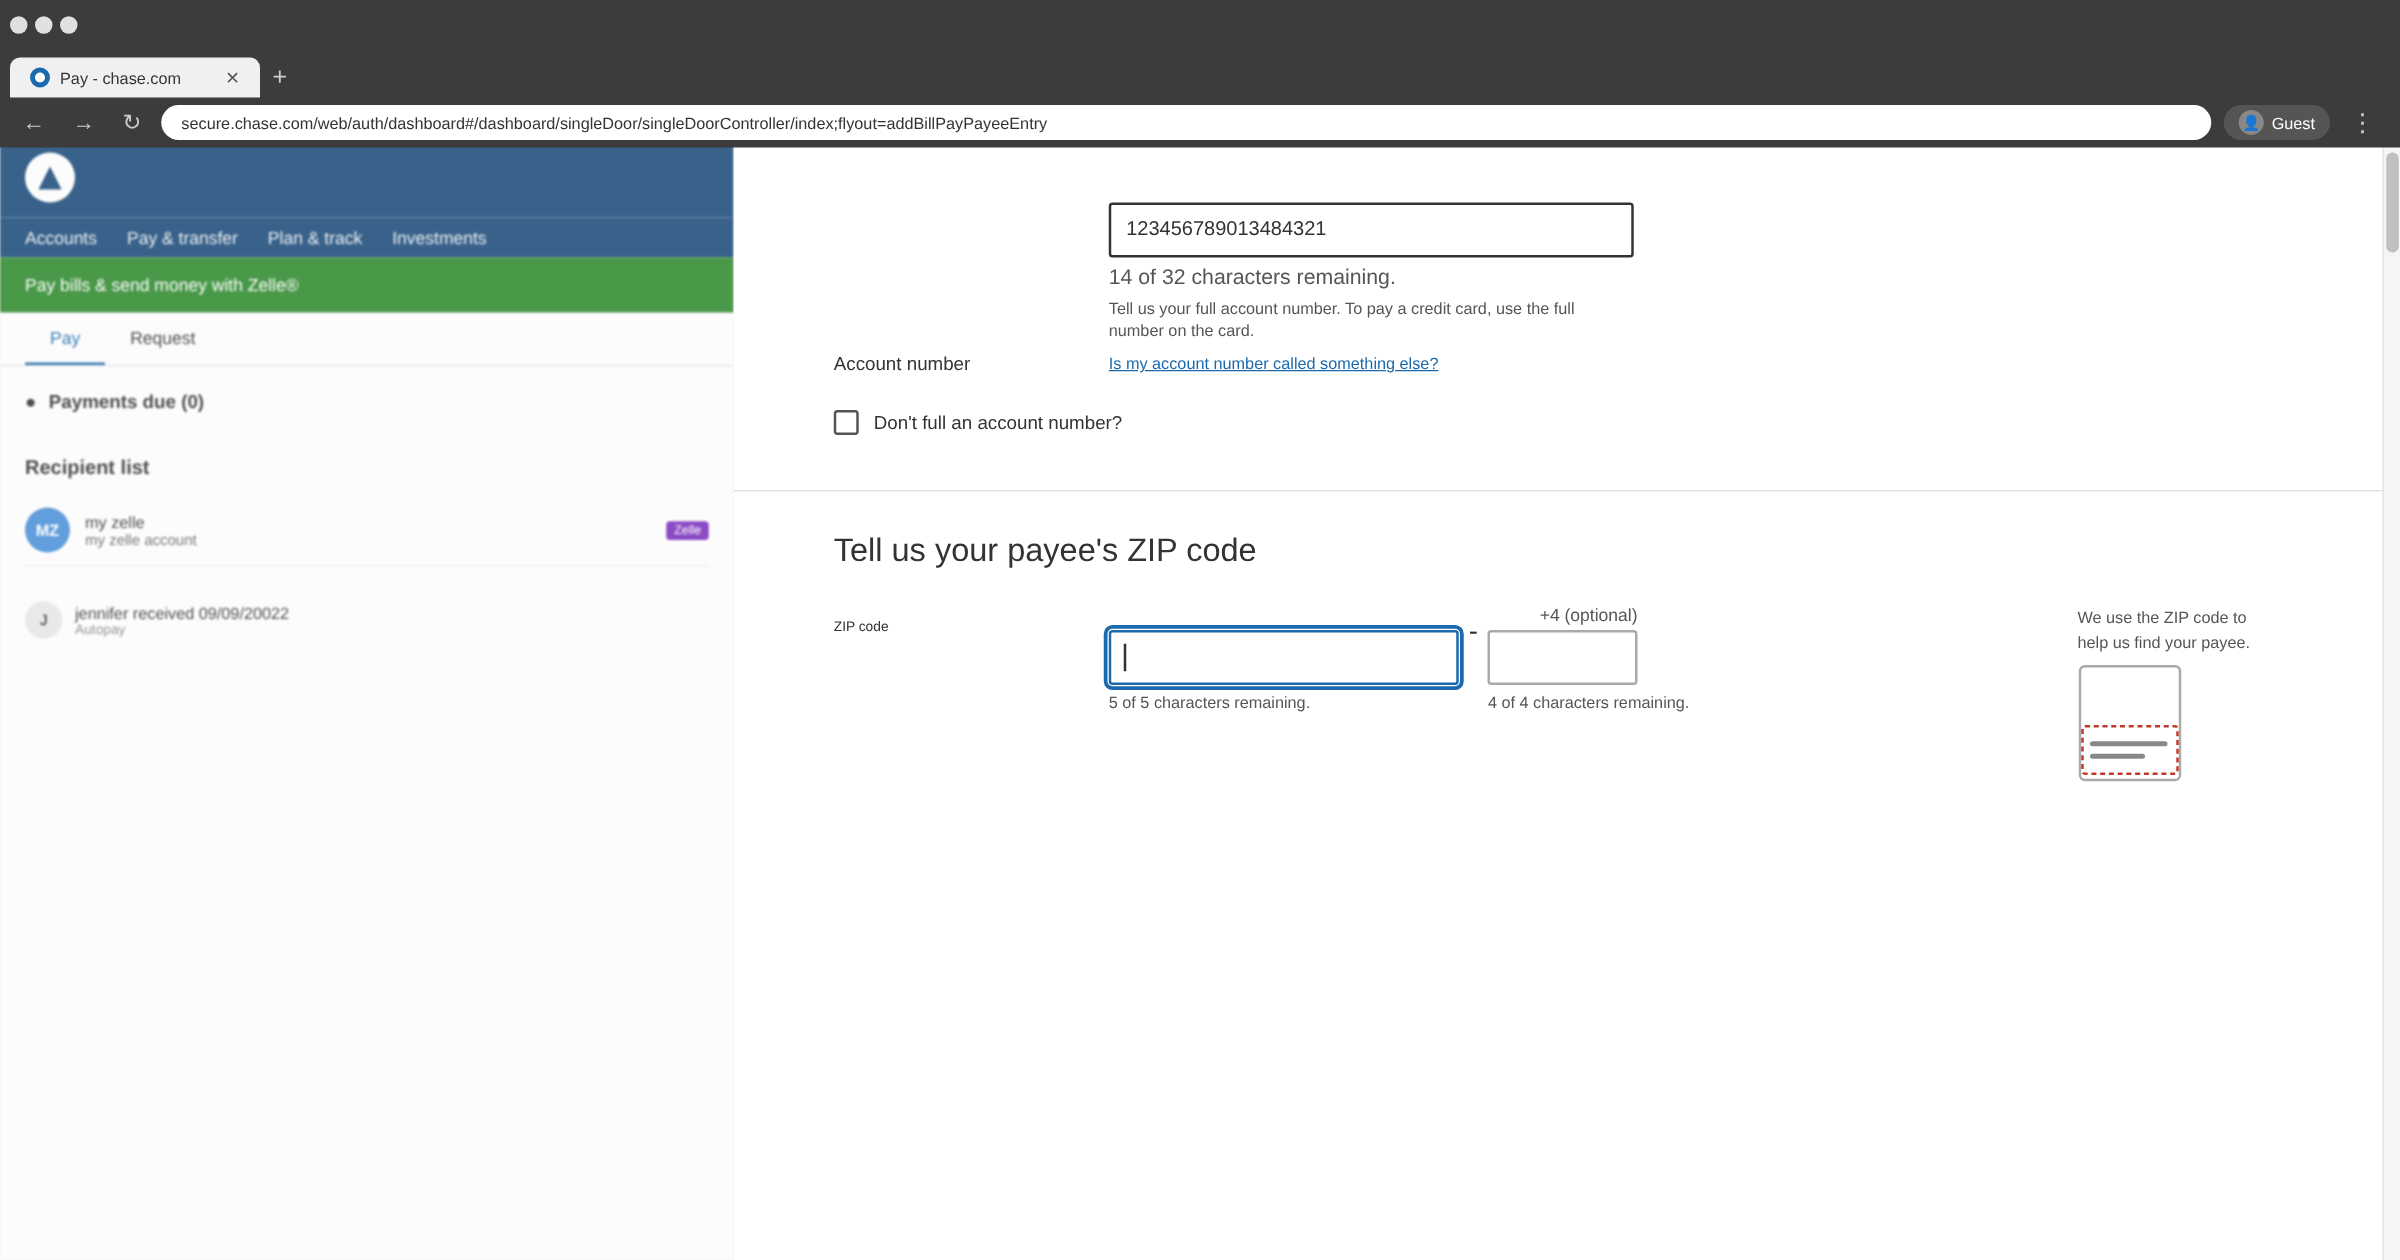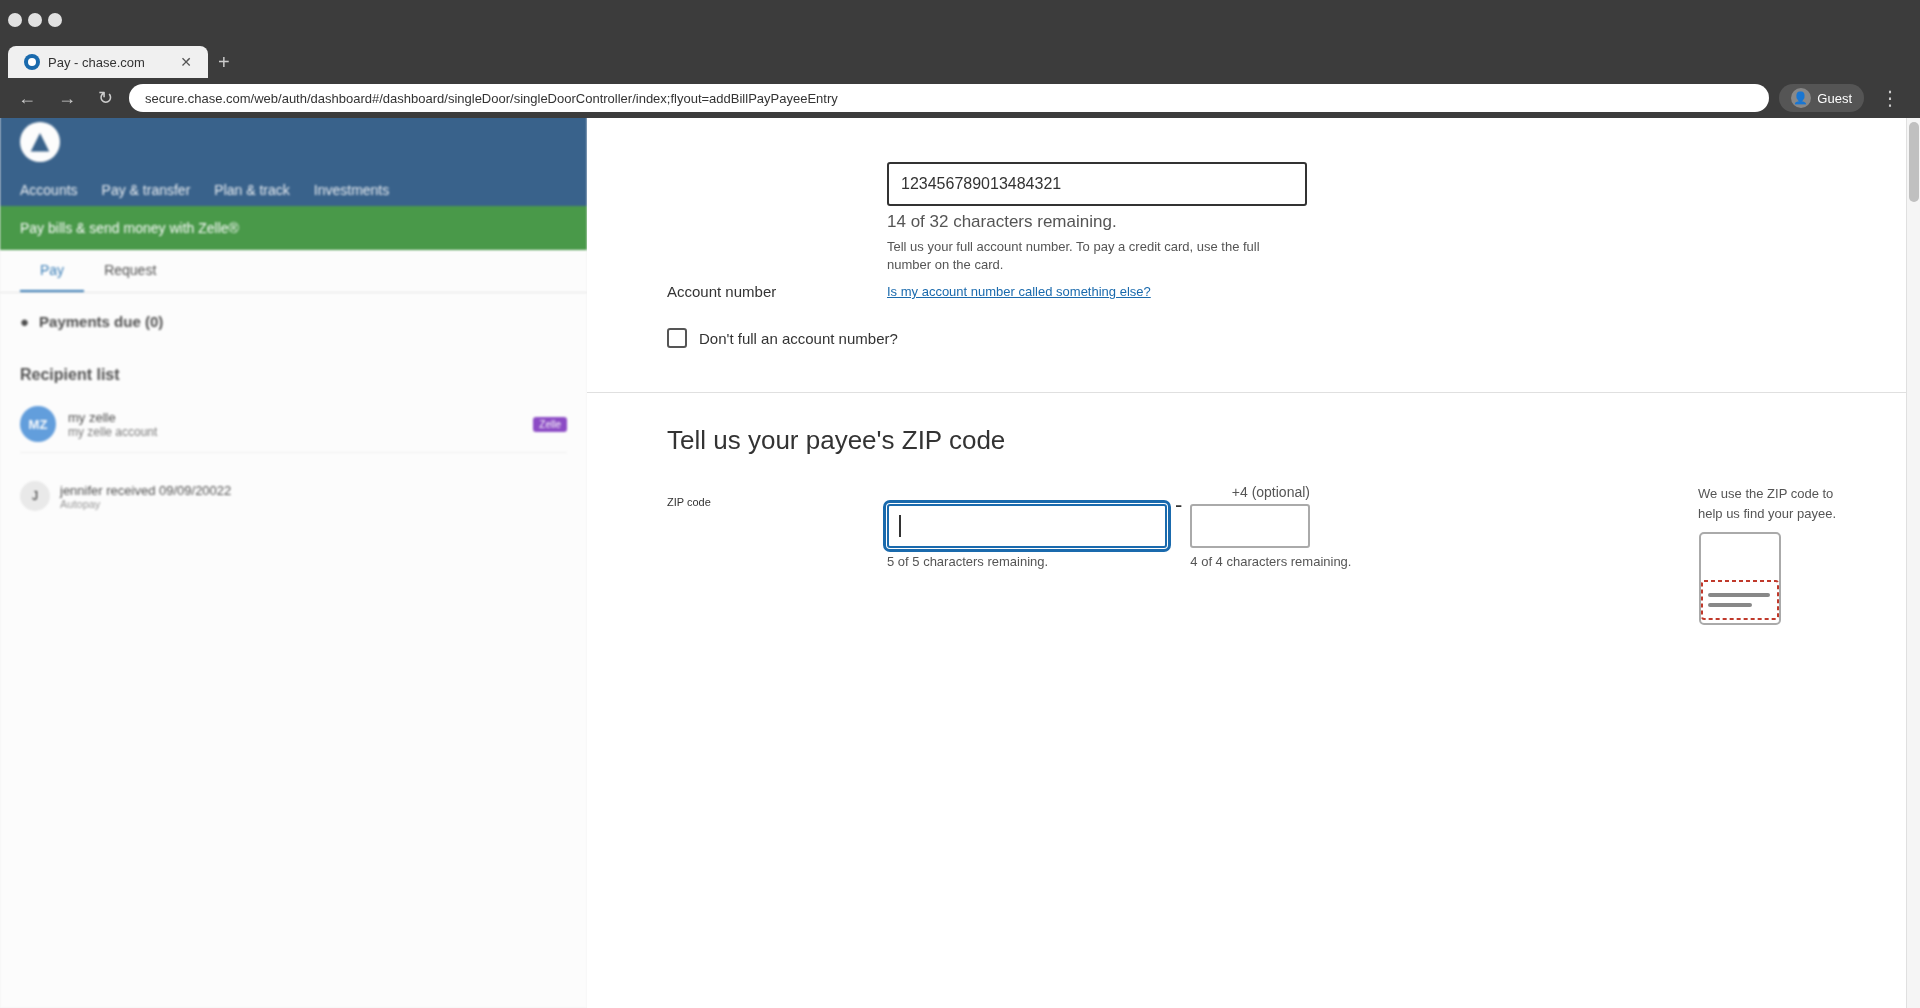--- a/index.html
+++ b/index.html
@@ -353,21 +353,21 @@
     }
     .checkbox-input:checked { background: #1a6aad; border-color: #1a6aad; }
 
     .checkbox-label {
       font-size: 15px;
       color: #333;
     }
 
     
     .zip-section {
-      padding: 32px 44px 32px 80px;
+      padding: 32px 80px 32px 80px;
     }
 
     .section-heading {
       font-size: 26px;
       font-weight: 400;
       color: #333;
       margin-bottom: 28px;
     }
 
     .zip-row {

